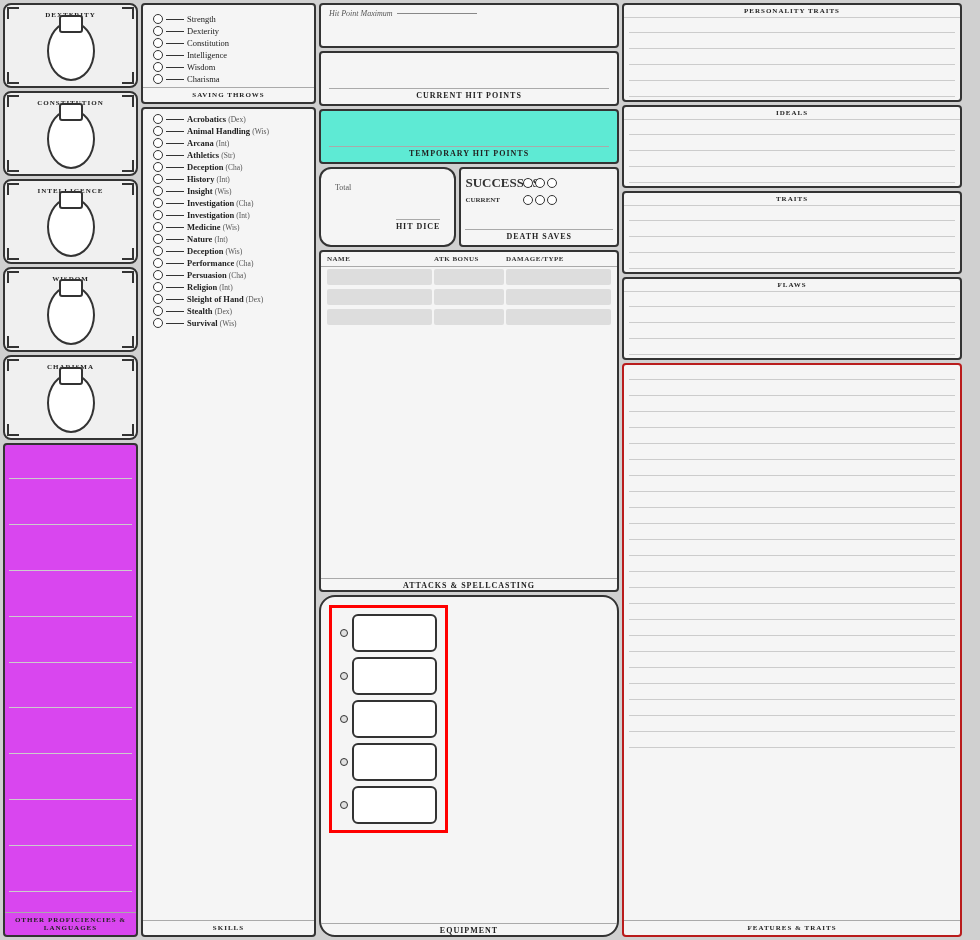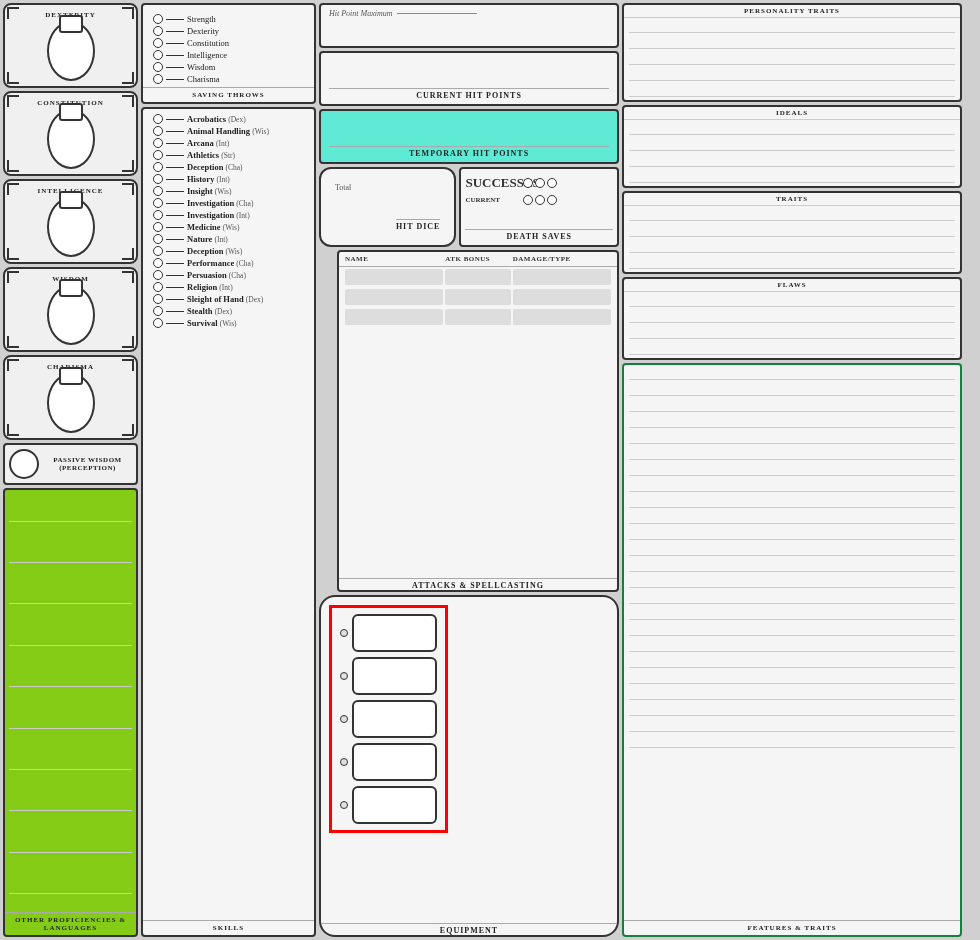--- a/index.html
+++ b/index.html
@@ -102,21 +102,21 @@
       font-size: 7px;
       font-weight: bold;
       letter-spacing: 0.5px;
       text-align: center;
       color: #222;
     }
 
     .col1-bottom {
       border: 2px solid #333;
       border-radius: 4px;
-      background: #84cc16;
+      background: #d946ef;
       flex: 1;
       display: flex;
       flex-direction: column;
     }
 
     .col1-bottom .section-content {
       flex: 1;
       padding: 4px;
       display: flex;
       flex-direction: column;
@@ -315,21 +315,20 @@
       background: #fff;
     }
 
     .attacks-box {
       border: 2px solid #333;
       border-radius: 4px;
       background: #f5f5f5;
       flex: 1;
       display: flex;
       flex-direction: column;
-      margin-left: 18px;
     }
 
     .attacks-header {
       display: grid;
       grid-template-columns: 1.5fr 1fr 1.5fr;
       gap: 2px;
       padding: 3px 6px;
       border-bottom: 1px solid #aaa;
     }
 
@@ -395,21 +394,21 @@
       flex-direction: column;
       gap: 4px;
     }
 
     .p-line {
       border-bottom: 1px solid #ccc;
       height: 12px;
     }
 
     .features-box {
-      border: 2px solid #15803d;
+      border: 2px solid #b91c1c;
       border-radius: 4px;
       background: #f5f5f5;
       flex: 1;
       display: flex;
       flex-direction: column;
     }
 
     .features-lines {
       flex: 1;
       padding: 3px 5px;
@@ -480,24 +479,20 @@
 
     <div class="ability-score-box">
       <div class="corner-decoration corner-tl"></div>
       <div class="corner-decoration corner-tr"></div>
       <div class="corner-decoration corner-bl"></div>
       <div class="corner-decoration corner-br"></div>
       <div class="ability-label">CHARISMA</div>
       <div class="ability-oval"></div>
     </div>
 
-    <div class="passive-wisdom-box">
-      <div class="passive-circle"></div>
-      <div class="passive-label">PASSIVE WISDOM (PERCEPTION)</div>
-    </div>
 
     <div class="col1-bottom" style="flex:1;">
       <div class="section-content">
         <div class="lined-area">
           <div class="line"></div>
           <div class="line"></div>
           <div class="line"></div>
           <div class="line"></div>
           <div class="line"></div>
           <div class="line"></div>

